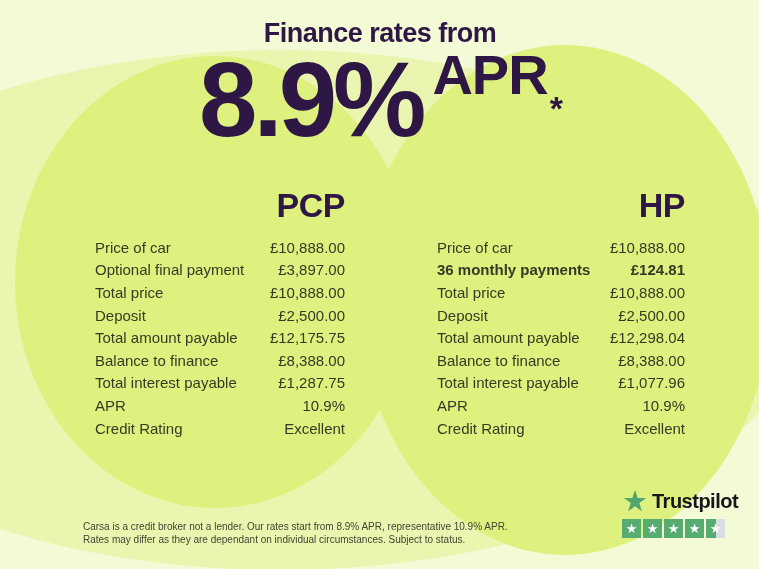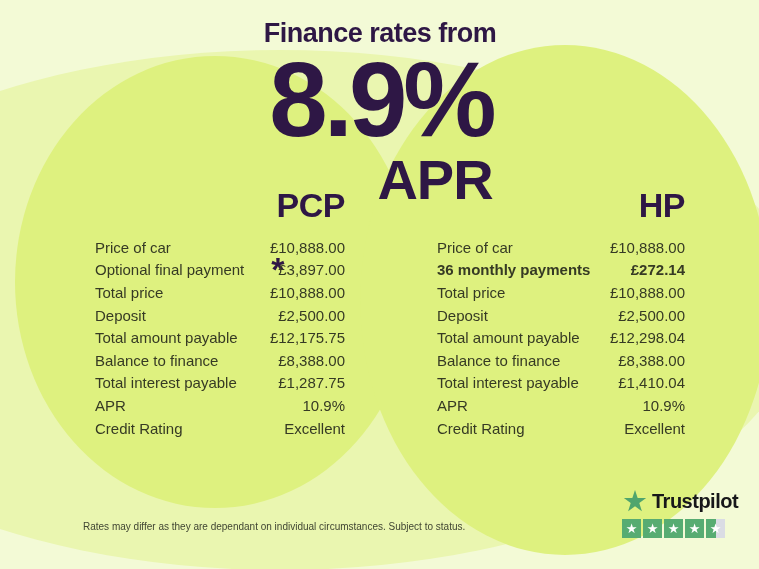--- a/index.html
+++ b/index.html
@@ -18,21 +18,21 @@
 
   .content{position:absolute;inset:0;}
 
   .title{
     position:absolute;left:380px;top:18px;transform:translateX(-50%);
     font-size:27px;font-weight:bold;color:#2e1745;letter-spacing:-0.5px;
     white-space:nowrap;
   }
   .rate-row{
     position:absolute;left:381px;top:47px;transform:translateX(-50%);
-    display:flex;align-items:flex-end;white-space:nowrap;flex-direction:column;
+    display:flex;align-items:flex-start;white-space:nowrap;
   }
   .rate-big{
     font-size:105px;line-height:105px;font-weight:bold;color:#2e1745;
     letter-spacing:-4px;
   }
   .rate-apr{
     font-size:56px;line-height:56px;font-weight:bold;color:#2e1745;
     margin-left:10px;letter-spacing:-1px;
   }
   .rate-asterisk{
@@ -138,54 +138,55 @@
 
     <div class="fin-table hp">
       <div class="fin-heading">HP</div>
       <div class="fin-rows">
           <div class="fin-row">
             <span class="fin-label">Price of car</span>
             <span class="fin-value">£10,888.00</span>
           </div>
           <div class="fin-row bold">
             <span class="fin-label">36 monthly payments</span>
-            <span class="fin-value">£272.14</span>
+            <span class="fin-value">£124.81</span>
           </div>
           <div class="fin-row">
             <span class="fin-label">Total price</span>
             <span class="fin-value">£10,888.00</span>
           </div>
           <div class="fin-row">
             <span class="fin-label">Deposit</span>
             <span class="fin-value">£2,500.00</span>
           </div>
           <div class="fin-row">
             <span class="fin-label">Total amount payable</span>
             <span class="fin-value">£12,298.04</span>
           </div>
           <div class="fin-row">
             <span class="fin-label">Balance to finance</span>
             <span class="fin-value">£8,388.00</span>
           </div>
           <div class="fin-row">
             <span class="fin-label">Total interest payable</span>
-            <span class="fin-value">£1,410.04</span>
+            <span class="fin-value">£1,077.96</span>
           </div>
           <div class="fin-row">
             <span class="fin-label">APR</span>
             <span class="fin-value">10.9%</span>
           </div>
           <div class="fin-row">
             <span class="fin-label">Credit Rating</span>
             <span class="fin-value">Excellent</span>
           </div>
         </div>
     </div>
 
     <div class="disclaimer">
+      <div>Carsa is a credit broker not a lender. Our rates start from 8.9% APR, representative 10.9% APR.</div>
       <div>Rates may differ as they are dependant on individual circumstances. Subject to status.</div>
     </div>
 
     <div class="trustpilot">
       <div class="tp-row1">
         <span class="tp-logo-star">★</span>
         <span class="tp-word">Trustpilot</span>
       </div>
       <div class="tp-row2">
           <div class="tp-box">

